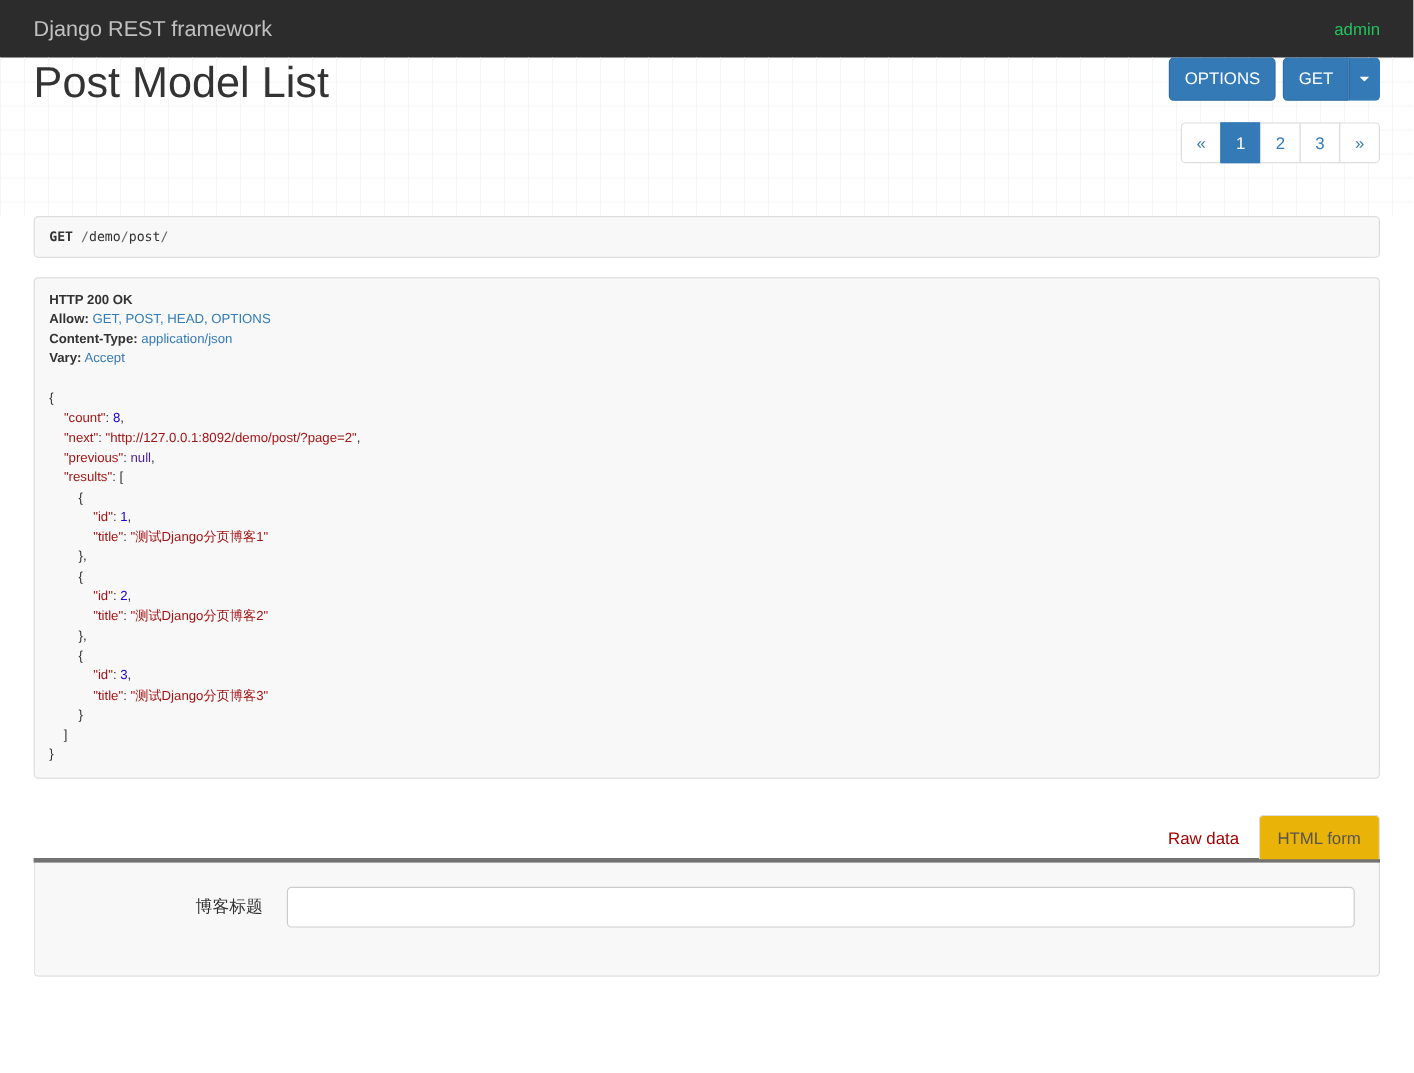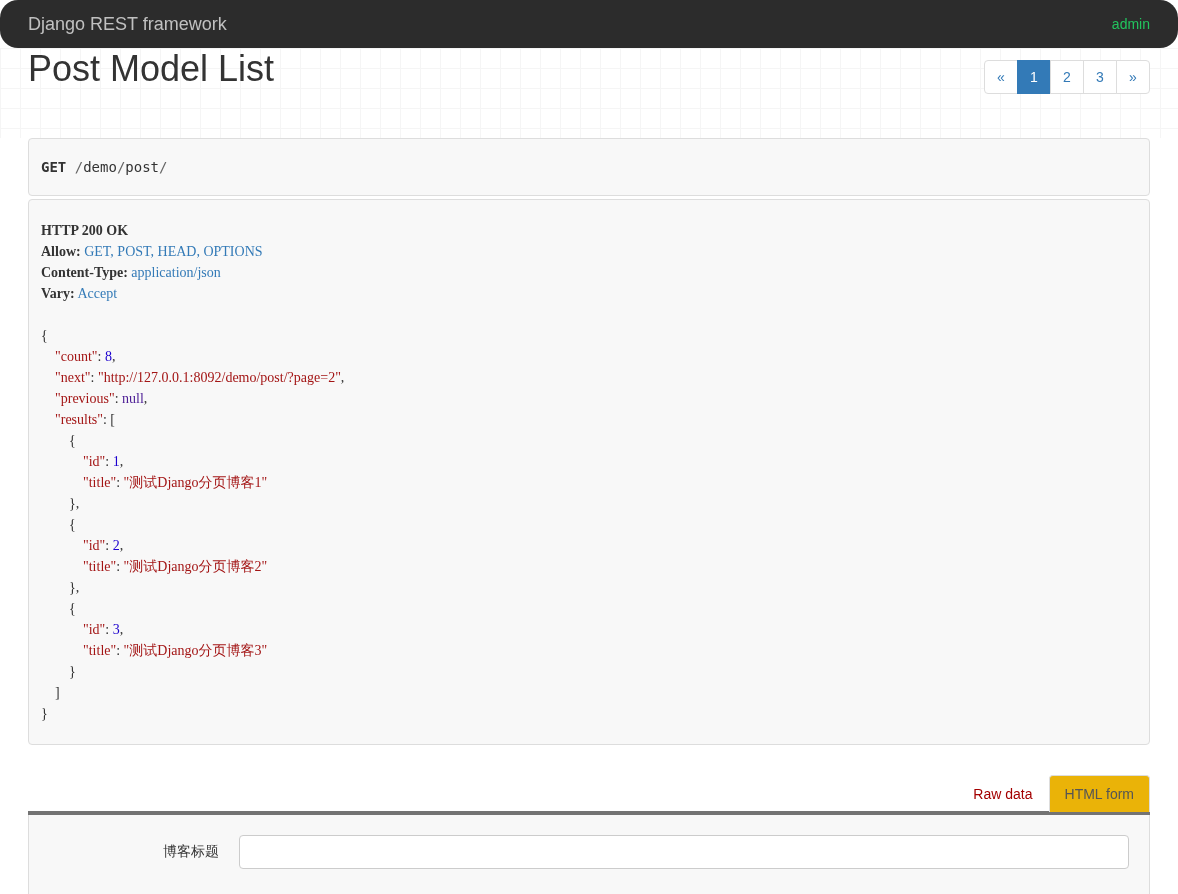--- a/index.html
+++ b/index.html
@@ -1,17 +1,17 @@
 <!DOCTYPE html>
 <html><head>
 <meta charset="utf-8">
 <style>
 * { box-sizing: border-box; margin: 0; padding: 0; }
 body { font-family: -apple-system, "Helvetica Neue", Helvetica, Arial, sans-serif; font-size: 14px; color: #333; background: #fff; }
-.navbar { background: #2c2c2c; height: 48px; display: flex; align-items: center; justify-content: space-between; padding: 0 28px; border-radius: 18px; }
+.navbar { background: #2c2c2c; height: 48px; display: flex; align-items: center; justify-content: space-between; padding: 0 28px; }
 .navbar-brand { color: #c0c0c0; font-size: 18px; font-weight: 400; text-decoration: none; }
 .navbar-user { color: #22c55e; font-size: 14px; }
 .content-bg { background-image: linear-gradient(#f5f5f5 1px, transparent 1px), linear-gradient(90deg, #f5f5f5 1px, transparent 1px); background-size: 20px 20px; padding-bottom: 0; }
 .container { padding: 0 28px 28px 28px; }
 .breadcrumb { background: #f5f5f5; border: 1px solid #e3e3e3; border-radius: 4px; padding: 8px 15px; margin: 14px 0 20px 0; font-size: 14px; }
 .breadcrumb a { color: #A30000; text-decoration: none; }
 .breadcrumb .sep { color: #ccc; padding: 0 6px; }
 .breadcrumb .active { color: #777; }
 .page-header { display: flex; justify-content: space-between; align-items: flex-start; margin-bottom: 16px; }
 .page-header h1 { font-size: 36px; font-weight: 400; color: #333; }
@@ -22,24 +22,24 @@
 .btn-group { display: inline-flex; }
 .btn-group .btn:first-child { border-radius: 4px 0 0 4px; }
 .btn-group .btn-caret { border-radius: 0 4px 4px 0; border-left: 1px solid #2e6da4; background: #337ab7; color: #fff; padding: 7px 8px; }
 .caret { display: inline-block; width: 0; height: 0; border-left: 4px solid transparent; border-right: 4px solid transparent; border-top: 4px solid #fff; vertical-align: middle; }
 .pagination { display: flex; margin-top: 12px; border-radius: 4px; }
 .pagination a { display: inline-flex; align-items: center; justify-content: center; min-width: 34px; height: 34px; padding: 0 12px; border: 1px solid #ddd; margin-left: -1px; color: #337ab7; text-decoration: none; background: #fff; }
 .pagination a:first-child { border-radius: 4px 0 0 4px; margin-left: 0; }
 .pagination a:last-child { border-radius: 0 4px 4px 0; }
 .pagination a.active { background: #337ab7; border-color: #337ab7; color: #fff; }
 .solid-bg { background: #fff; }
-.request-info, .response-info { border: 1px solid #ddd; border-radius: 4px; padding: 20px 12px; font-family: Menlo, Monaco, Consolas, monospace; font-size: 14px; background: #f8f8f8; margin-bottom: 3px; }
+.request-info, .response-info { border: 1px solid #ddd; border-radius: 4px; padding: 10px 12px; font-family: Menlo, Monaco, Consolas, monospace; font-size: 11px; background: #f8f8f8; margin-bottom: 16px; }
 .response-info { line-height: 1.5; }
 .meta { color: #666; }
-pre { font-family: Liberation Serif, serif; white-space: pre; }
+pre { font-family: Liberation Sans, sans-serif; white-space: pre; }
 .s2 { color: #A31515; }
 .mi { color: #1c00cf; }
 .kc { color: #4c1d95; }
 .hv { color: #337ab7; }
 .tab-group { display: flex; justify-content: flex-end; border-bottom: 4px solid #737373; margin-top: 30px; }
 .tab { padding: 10px 15px; border: 1px solid transparent; border-bottom: none; margin-bottom: -1px; cursor: pointer; color: #A30000; border-radius: 4px 4px 0 0; }
 .tab.active { border-color: #ddd; background: #eab308; color: #555; }
 .form-panel { border: 1px solid #ddd; border-top: none; border-radius: 0 0 4px 4px; padding: 20px; background: #f8f8f8; }
 .form-row { display: flex; align-items: center; margin-bottom: 20px; }
 .form-label { width: 190px; text-align: right; padding-right: 20px; font-size: 14px; color: #333; }
@@ -53,20 +53,29 @@
   <a class="navbar-user">admin</a>
 </div>
 
 <div class="content-bg">
 <div class="container">
 
 
   <div class="page-header">
     <h1>Post Model List</h1>
     <div class="header-actions">
+      <div class="btn-row">
+        <button class="btn btn-primary">OPTIONS</button>
+        <div class="btn-group">
+          <button class="btn btn-primary">GET</button>
+          <button class="btn btn-caret">
+                <span class="caret"></span>
+              </button>
+        </div>
+      </div>
       <div class="pagination">
         <a>«</a>
         <a class="active">1</a>
         <a>2</a>
         <a>3</a>
         <a>»</a>
       </div>
     </div>
   </div>
 </div>

